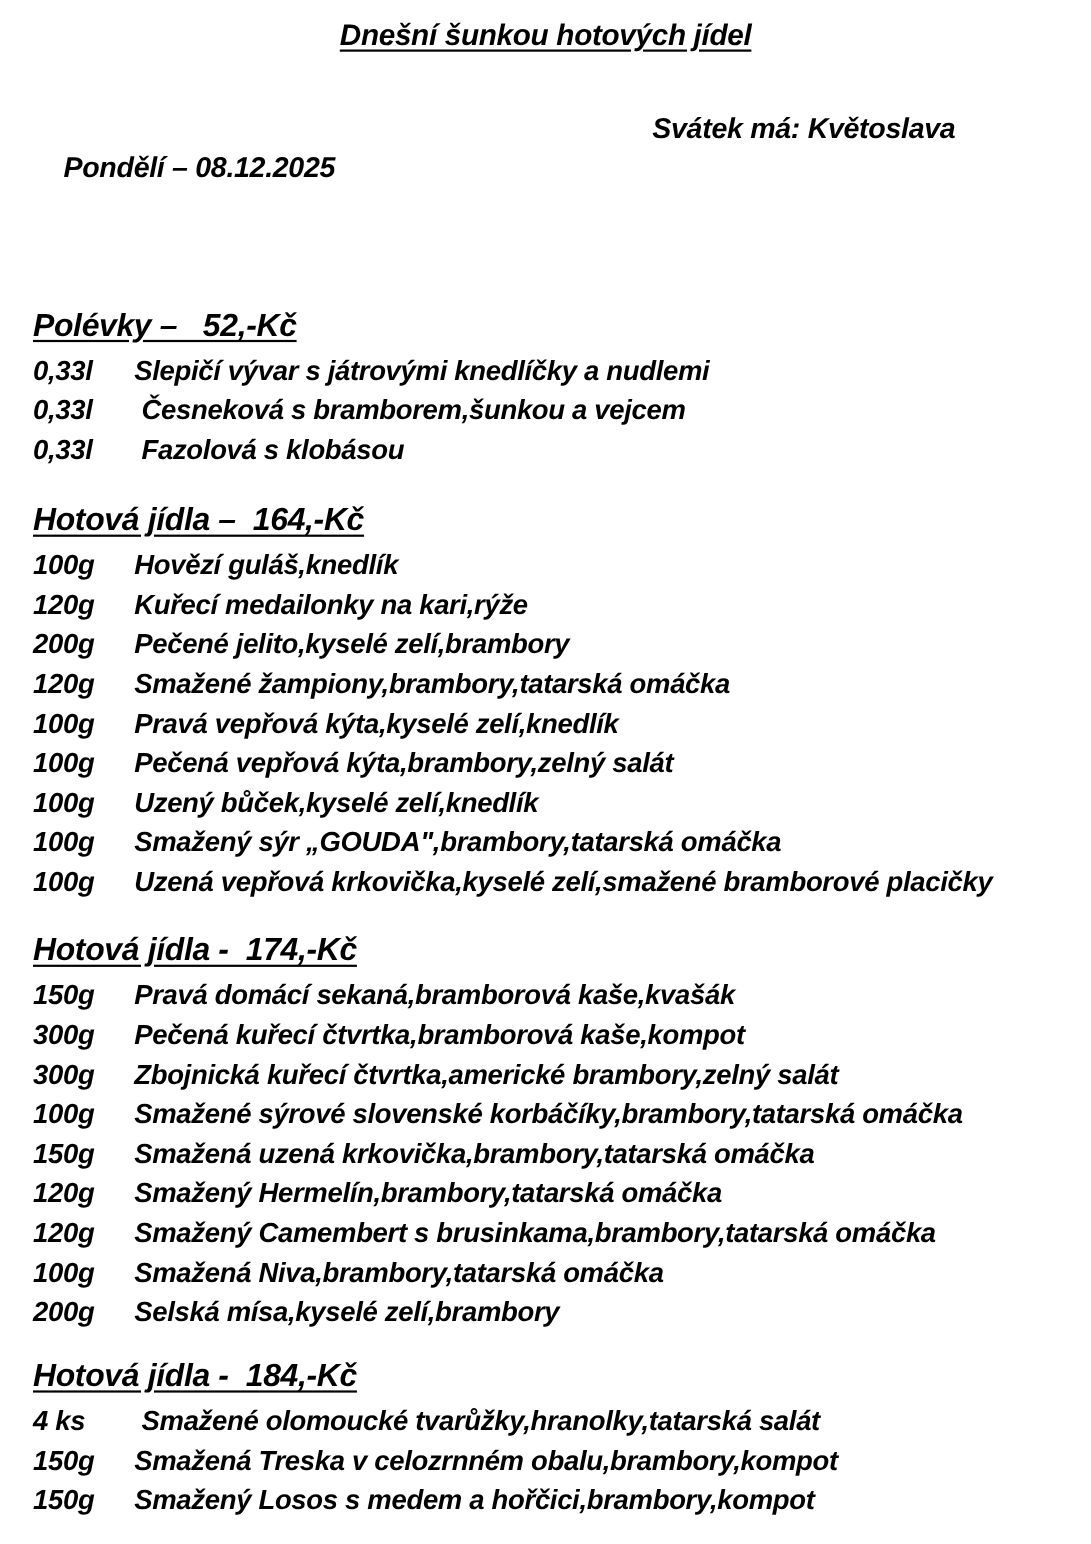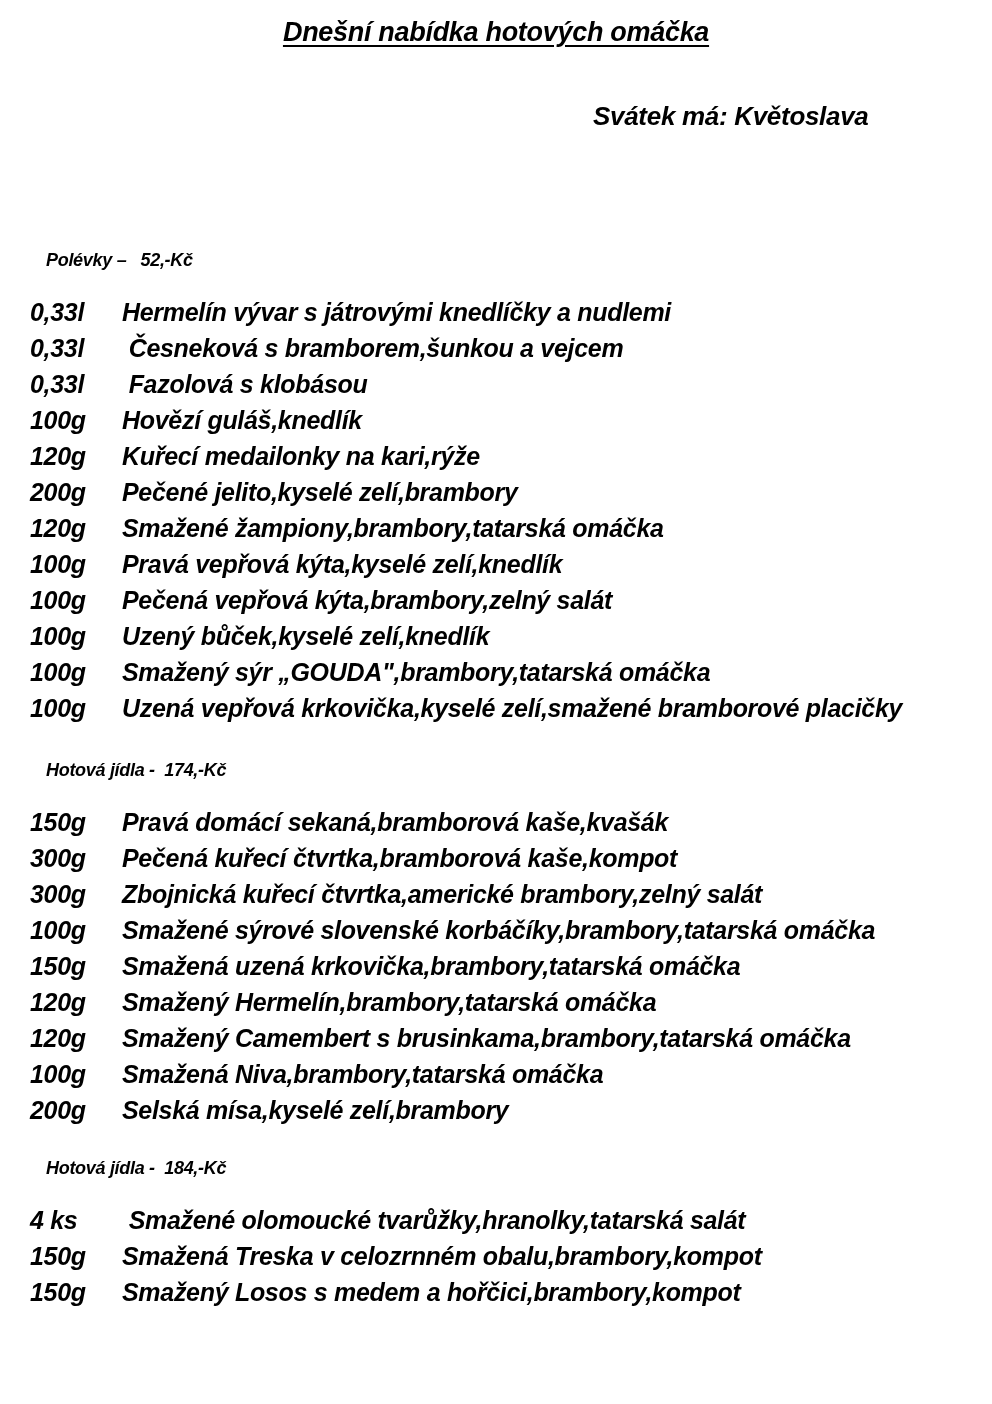--- a/index.html
+++ b/index.html
@@ -36,24 +36,25 @@
     font-size: 26px;
     line-height: 36px;
     white-space: pre;
   }
   .nameday {
     position: absolute;
     left: 563px;
     top: 0;
   }
   .heading {
-    margin: 16px;
-    font-size: 18px;
+    margin: 0;
+    font-size: 29px;
     line-height: 36px;
     font-weight: 700;
+    text-decoration: underline;
     text-underline-offset: 4px;
     white-space: pre;
     display: inline-block;
   }
   .section { margin: 0; }
   .section-soups    .heading { margin-top: 36px; }
   .section-mains164 .heading { margin-top: 28px; }
   .section-mains174 .heading { margin-top: 26px; }
   .section-mains184 .heading { margin-top: 22px; }
   .heading-line { line-height: 36px; }
@@ -70,43 +71,45 @@
   }
   .desc {
     flex: 1 1 auto;
   }
 </style>
 </head>
 <body>
 
 <main class="page">
 
-  <h1 class="title">Dnešní nabídka hotových omáčka</h1>
+  <h1 class="title">Dnešní šunkou hotových jídel</h1>
 
   <div class="date-row">
+    <span>Pondělí – 08.12.2025</span>
     <span class="nameday">Svátek má: Květoslava</span>
   </div>
 
   <section class="section section-soups">
     <div class="heading-line"><h2 class="heading">Polévky –   52,-Kč</h2></div>
     <div class="row">
       <span class="qty">0,33l</span>
-      <span class="desc">Hermelín vývar s játrovými knedlíčky a nudlemi</span>
+      <span class="desc">Slepičí vývar s játrovými knedlíčky a nudlemi</span>
     </div>
     <div class="row">
       <span class="qty">0,33l</span>
       <span class="desc"> Česneková s bramborem,šunkou a vejcem</span>
     </div>
     <div class="row">
       <span class="qty">0,33l</span>
       <span class="desc"> Fazolová s klobásou</span>
     </div>
   </section>
 
   <section class="section section-mains164">
+    <div class="heading-line"><h2 class="heading">Hotová jídla –  164,-Kč</h2></div>
     <div class="row">
       <span class="qty">100g</span>
       <span class="desc">Hovězí guláš,knedlík</span>
     </div>
     <div class="row">
       <span class="qty">120g</span>
       <span class="desc">Kuřecí medailonky na kari,rýže</span>
     </div>
     <div class="row">
       <span class="qty">200g</span>

